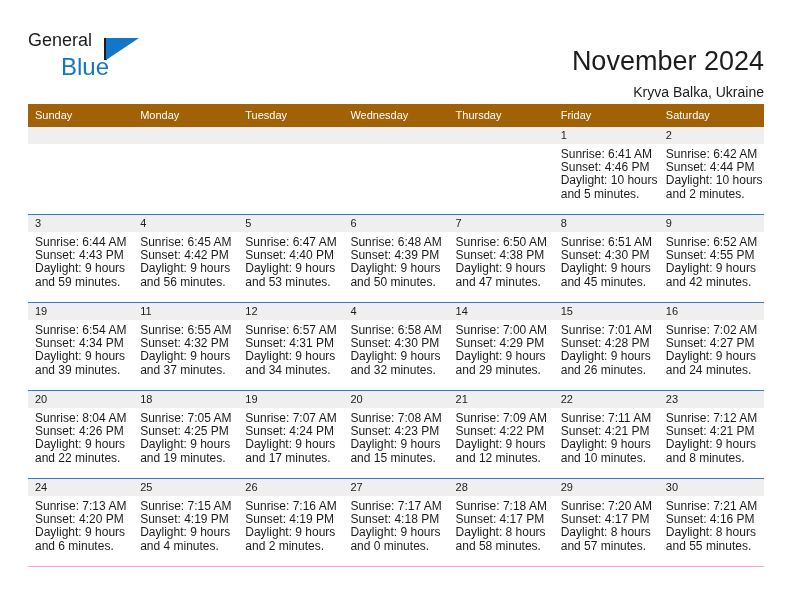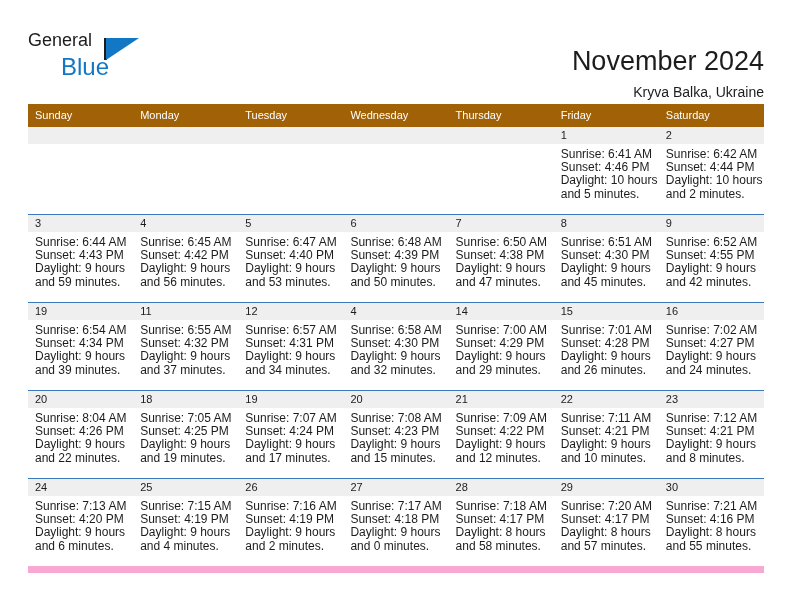--- a/index.html
+++ b/index.html
@@ -116,21 +116,21 @@
   }
   .calendar td {
     vertical-align: top;
     padding: 0;
     border: none;
     border-bottom: 1px solid #3b78be;
     height: 87px;
     background: #ffffff;
   }
   .calendar tr.week-row:last-child td {
-    border-bottom: 7px solid #f9a8d4;
+    border-bottom: 1px solid #f9a8d4;
   }
   .daynum-bar {
     background: #efefef;
     height: 17px;
     line-height: 17px;
     padding-left: 7px;
     font-size: 11px;
     color: #1c1c1c;
     font-family: "Liberation Sans", sans-serif;
   }

